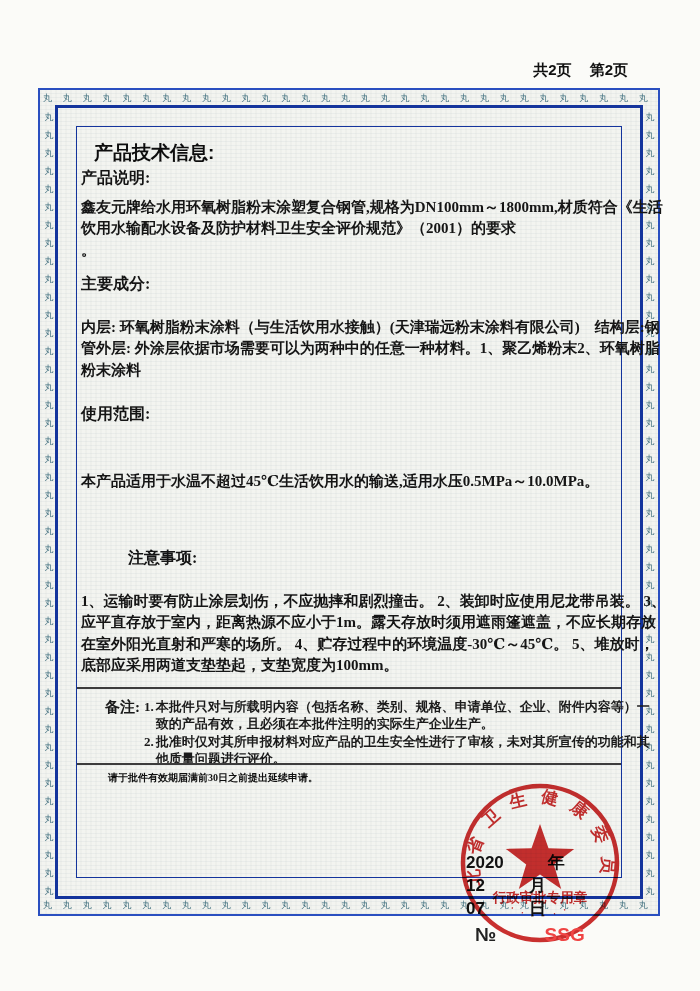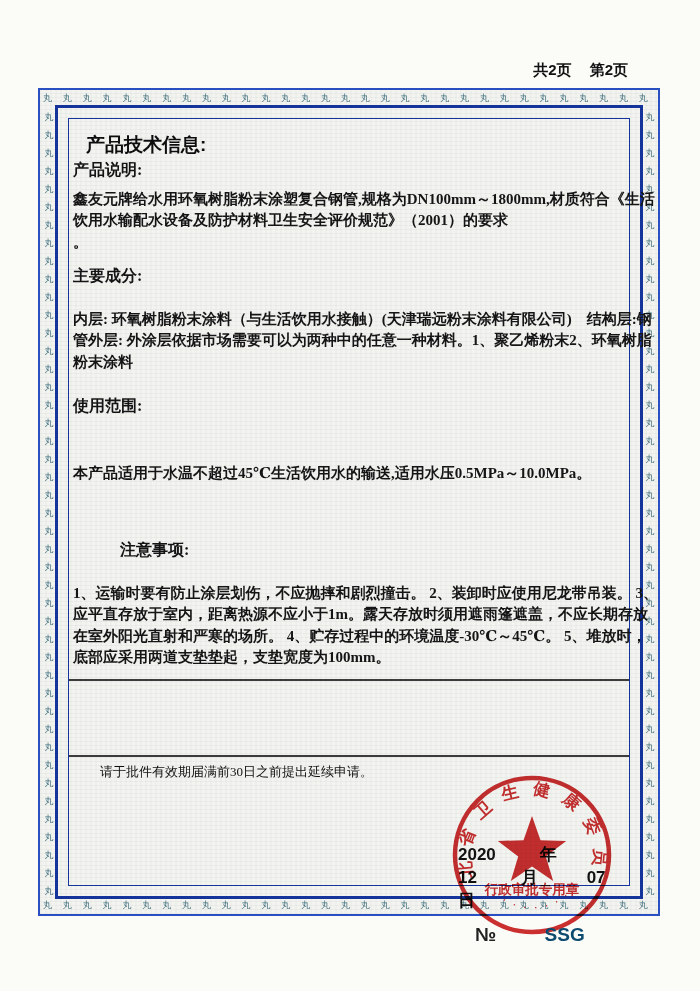--- a/index.html
+++ b/index.html
@@ -34,21 +34,21 @@
     color:#41707f; font-size:9px; letter-spacing:4px;
     font-family:"DejaVu Sans",sans-serif;
   }
   .strip-top    { left:3px; right:3px; top:2px;    height:13px; line-height:13px; white-space:nowrap; }
   .strip-bottom { left:3px; right:3px; bottom:2px; height:13px; line-height:13px; white-space:nowrap; }
   .strip-left   { left:2px;  top:15px; bottom:15px; width:13px; writing-mode:vertical-rl; text-orientation:upright; line-height:13px; }
   .strip-right  { right:2px; top:15px; bottom:15px; width:13px; writing-mode:vertical-rl; text-orientation:upright; line-height:13px; }
 
   .frame-inner {
     position:absolute; left:15px; top:15px; right:15px; bottom:15px;
-    border:3px solid #14349c; padding:10px;
+    border:3px solid #14349c; padding:18px;
   }
   .frame-inner2 {
     position:relative; width:100%; height:100%;
     border:1px solid #14349c;
   }
 
   
   .h-title {
     position:absolute; left:17px; top:13px;
     font-family:"Liberation Sans","DejaVu Sans",sans-serif;
@@ -84,21 +84,21 @@
     position:absolute; left:28px; top:571px; width:546px;
     display:flex; font-weight:bold;
   }
   .remarks-label { font-size:15px; flex:0 0 auto; margin-right:4px; }
   .remarks-list  { font-size:13px; line-height:1.33; }
   .remark-item   { display:flex; }
   .remark-no     { flex:0 0 auto; margin-right:2px; }
 
   .renewal {
     position:absolute; left:31px; top:644px;
-    font-weight:normal; font-size:13px; color:#101010;
+    font-weight:bold; font-size:10px; color:#101010;
   }
 
   .date-line {
     position:absolute; left:356px; top:724px;
     font-weight:bold; font-size:17px; color:#111;
     font-family:"Liberation Sans","DejaVu Sans",sans-serif;
   }
   .date-line span { margin-right:11px;margin-left:33px; }
   .date-line span:last-child { margin-right:0; }
 
@@ -107,21 +107,21 @@
     mix-blend-mode:multiply; opacity:0.92;
   }
 
   
   .footer-no {
     position:absolute; top:924px; left:470px; width:120px;
     text-align:center; font-family:"Liberation Sans","DejaVu Sans",sans-serif;
     font-weight:bold; font-size:19px;
   }
   .footer-no .no-prefix { color:#222; }
-  .footer-no .no-code   { color:#0c4a6e;margin-left:48px; }
+  .footer-no .no-code   { color:#ef4444;margin-left:48px; }
 </style>
 </head>
 <body>
 
 <div class="page-info">
   <span>共2页</span>
   <span>第2页</span>
 </div>
 
 <div class="frame-outer">
@@ -143,20 +143,33 @@
       <div class="para p-chengfen">内层: 环氧树脂粉末涂料（与生活饮用水接触）(天津瑞远粉末涂料有限公司)　结构层:钢管外层: 外涂层依据市场需要可以为两种中的任意一种材料。1、聚乙烯粉末2、环氧树脂粉末涂料</div>
 
       <div class="h-sec h-fanwei">使用范围:</div>
       <div class="para p-fanwei">本产品适用于水温不超过45℃生活饮用水的输送,适用水压0.5MPa～10.0MPa。</div>
 
       <div class="h-sec h-zhuyi">注意事项:</div>
       <div class="para p-zhuyi">1、运输时要有防止涂层划伤，不应抛摔和剧烈撞击。 2、装卸时应使用尼龙带吊装。 3、应平直存放于室内，距离热源不应小于1m。露天存放时须用遮雨篷遮盖，不应长期存放在室外阳光直射和严寒的场所。 4、贮存过程中的环境温度-30℃～45℃。 5、堆放时，底部应采用两道支垫垫起，支垫宽度为100mm。</div>
 
       <div class="divider divider-1"></div>
 
+      <div class="remarks">
+        <div class="remarks-label">备注:</div>
+        <div class="remarks-list">
+          <div class="remark-item">
+            <span class="remark-no">1.</span>
+            <span>本批件只对与所载明内容（包括名称、类别、规格、申请单位、企业、附件内容等）一致的产品有效，且必须在本批件注明的实际生产企业生产。</span>
+          </div>
+          <div class="remark-item">
+            <span class="remark-no">2.</span>
+            <span>批准时仅对其所申报材料对应产品的卫生安全性进行了审核，未对其所宣传的功能和其他质量问题进行评价。</span>
+          </div>
+        </div>
+      </div>
 
       <div class="divider divider-2"></div>
 
       <div class="renewal">请于批件有效期届满前30日之前提出延续申请。</div>
 
       <div class="date-line">
         <span>2020</span><span>年</span>
         <span>12</span><span>月</span>
         <span>07</span><span>日</span>
       </div>

